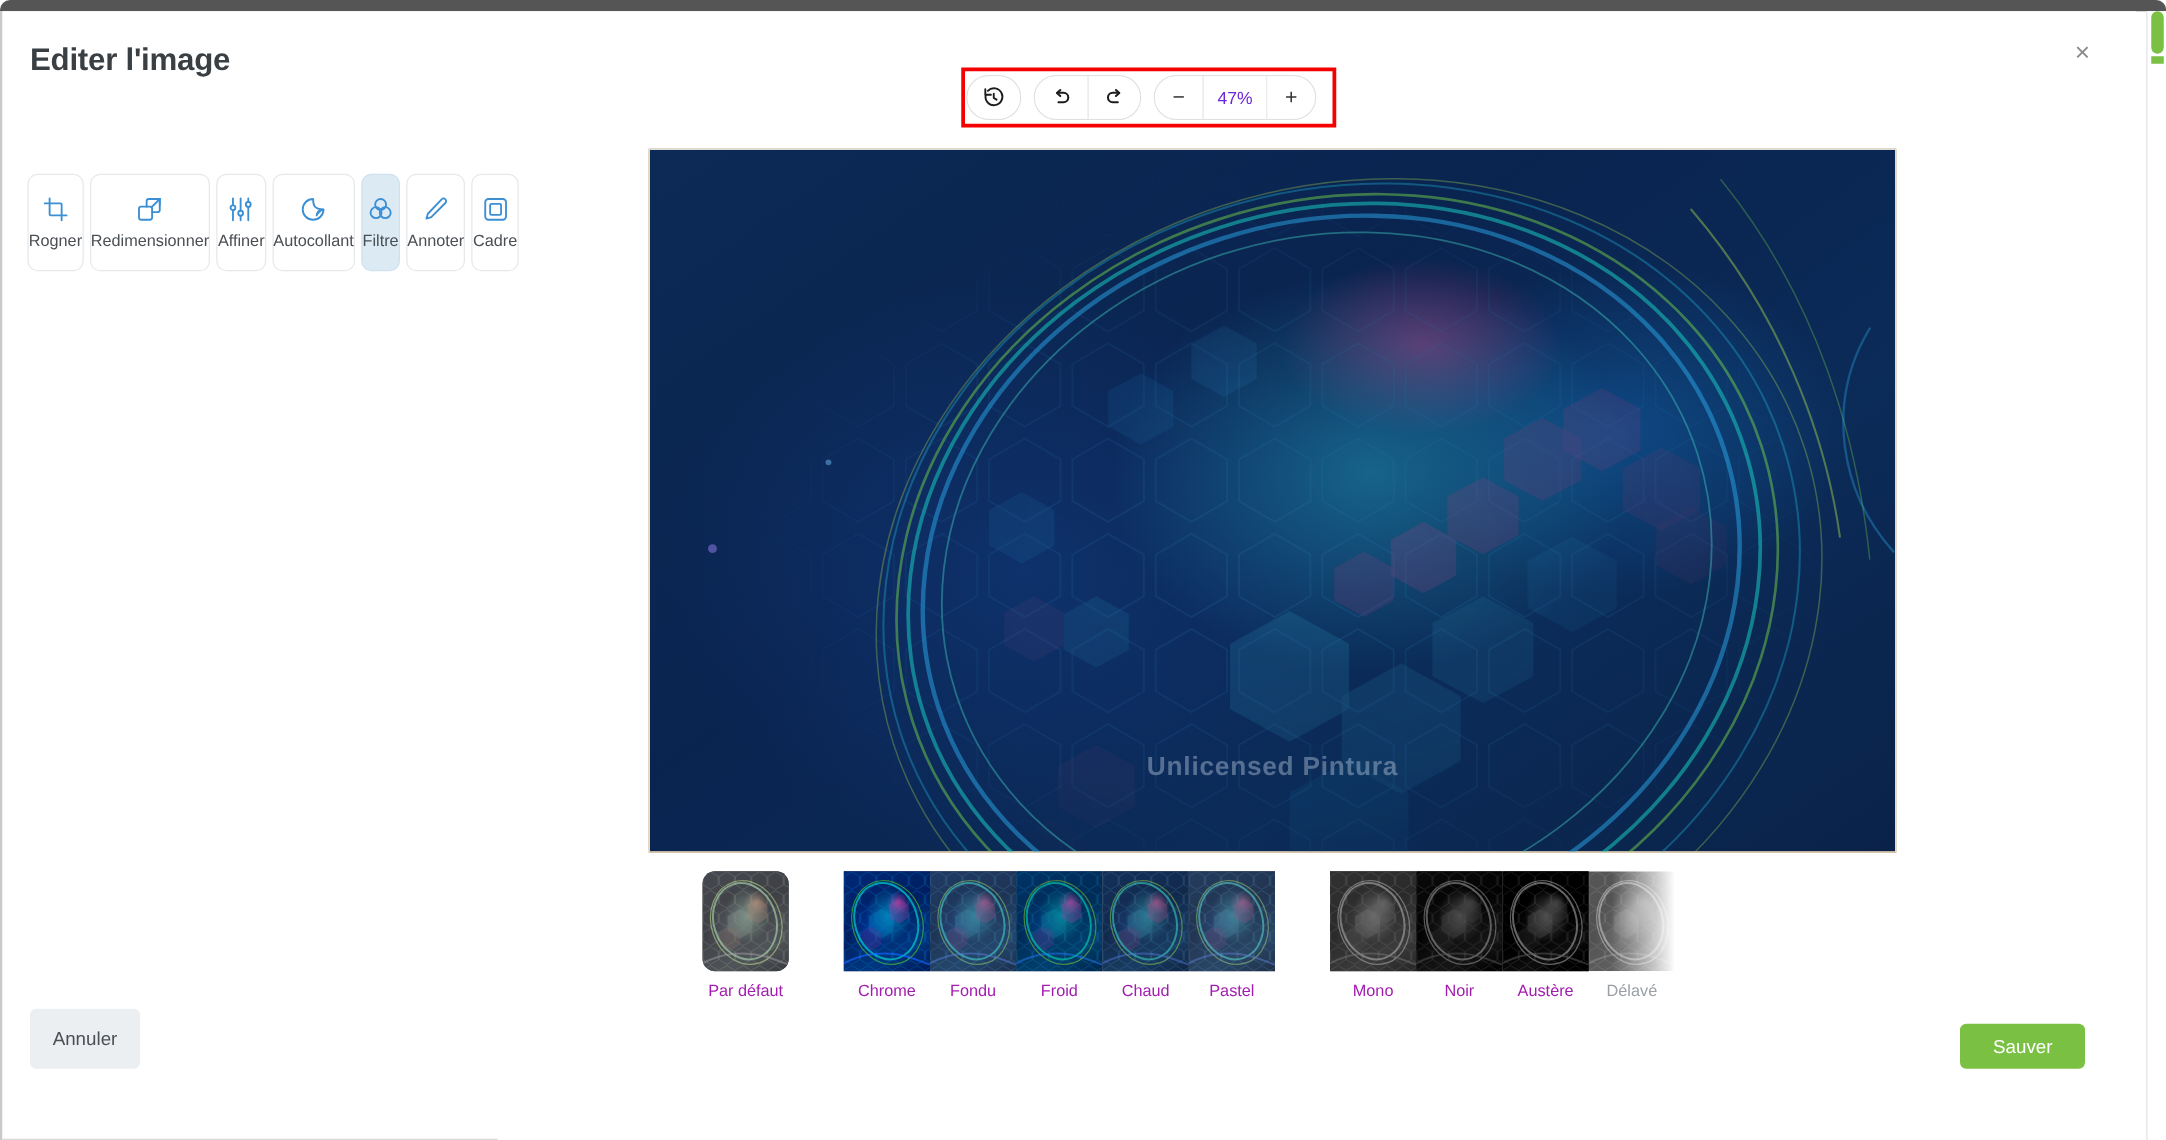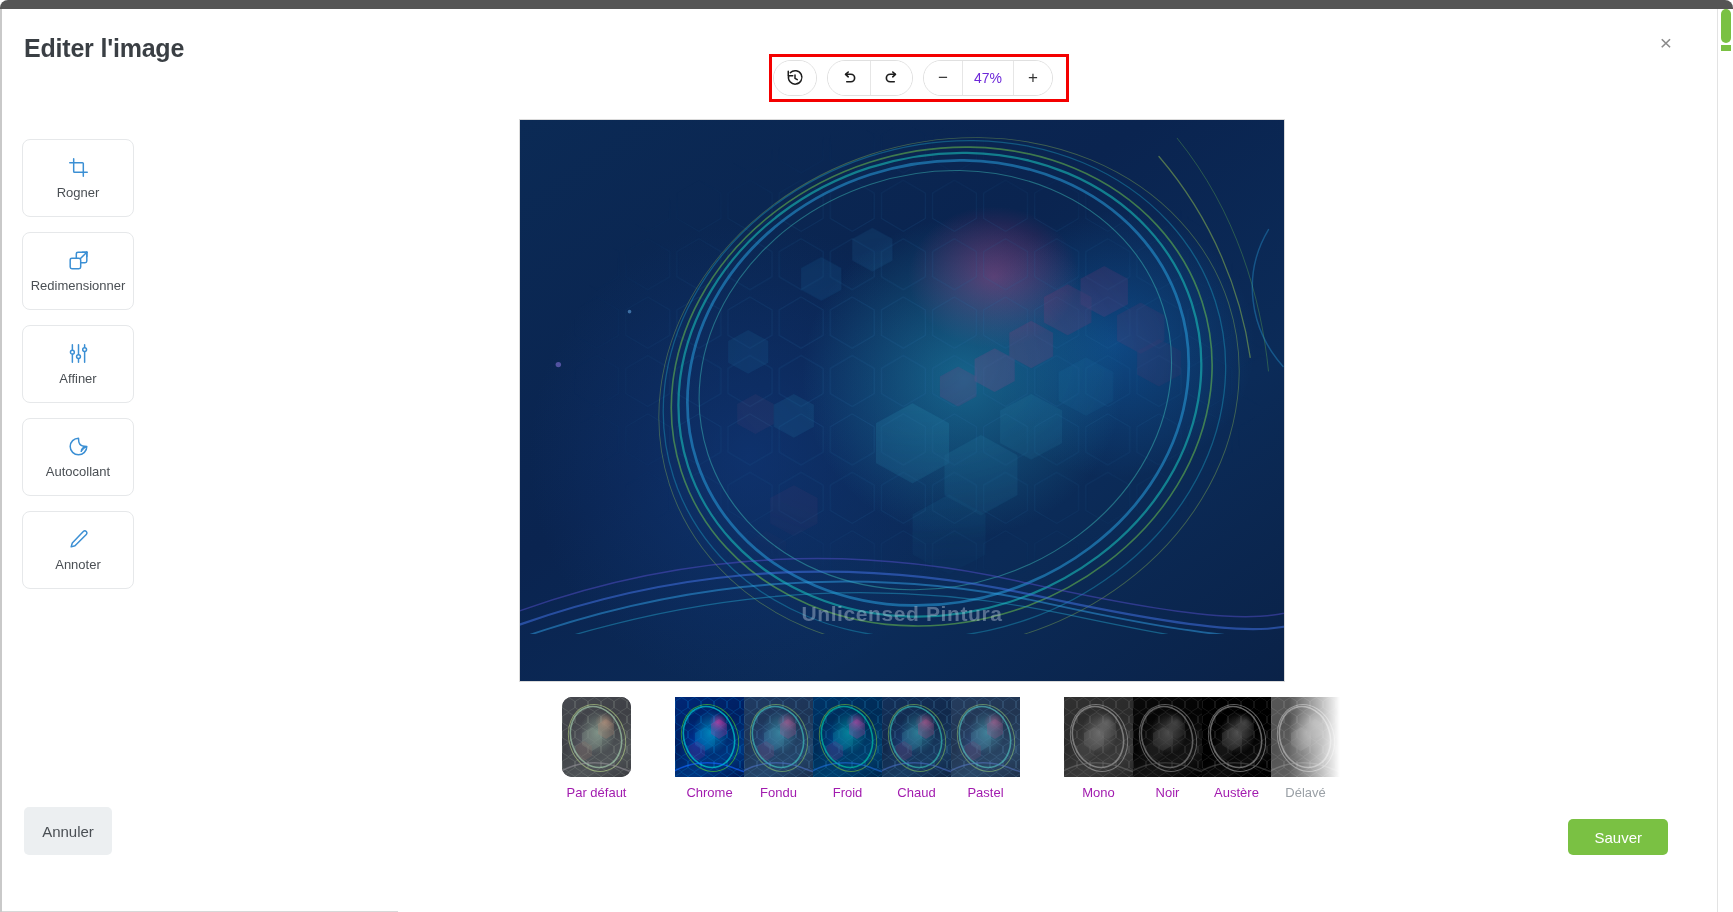--- a/index.html
+++ b/index.html
@@ -129,22 +129,22 @@
     background: #fff;
     cursor: default;
   }
 
   
   .tool-rail {
     position: absolute;
     top: 130px; left: 20px;
     width: 112px;
     display: flex;
-    flex-direction: column;
-    gap: 15px;
+    flex-direction: row;
+    gap: 5px;
   }
   .rail-item {
     width: 112px; height: 78px;
     border: 1px solid #e6e8ea;
     border-radius: 8px;
     background: #ffffff;
     display: flex;
     flex-direction: column;
     align-items: center;
     justify-content: center;
@@ -159,21 +159,21 @@
   .rail-label {
     font-size: 13px;
     color: #4a4f54;
     white-space: nowrap;
   }
 
   
   .canvas-wrap {
     position: absolute;
     top: 110px; left: 517px;
-    width: 766px; height: 563px;
+    width: 998px; height: 563px;
     border: 1px solid #dadada;
     overflow: hidden;
     background: #a16207;
   }
   .canvas-img {
     position: absolute; inset: 0;
     background:
       radial-gradient(ellipse 34% 46% at 58% 46%, rgba(32,150,185,0.55) 0%, rgba(32,150,185,0) 62%),
       radial-gradient(ellipse 16% 18% at 62% 28%, rgba(178,52,120,0.55) 0%, rgba(178,52,120,0) 70%),
       radial-gradient(ellipse 26% 34% at 78% 40%, rgba(20,120,200,0.40) 0%, rgba(20,120,200,0) 70%),
@@ -381,30 +381,49 @@
         <span class="rail-icon">
           <svg width="21" height="21" viewBox="0 0 24 24" fill="none" stroke="currentColor" stroke-width="1.7" stroke-linejoin="round">
             <path d="M21.5 12a9.5 9.5 0 1 1-9.5-9.5c0 5 .5 9.5 9.5 9.5z"></path>
             <path d="M21.5 12c-4 0-6.5 2-6.5 6.2" fill="currentColor" opacity="0.85" stroke="none"></path>
             <path d="M21.4 12.2c-3.8.2-6.2 2.3-6.3 6.1"></path>
           </svg>
         </span>
         <span class="rail-label">Autocollant</span>
       </div>
 
+      <div class="rail-item is-active">
+        <span class="rail-icon">
+          <svg width="21" height="21" viewBox="0 0 24 24" fill="none" stroke="currentColor" stroke-width="1.7">
+            <circle cx="12" cy="7.5" r="5"></circle>
+            <circle cx="7.8" cy="15" r="5"></circle>
+            <circle cx="16.2" cy="15" r="5"></circle>
+          </svg>
+        </span>
+        <span class="rail-label">Filtre</span>
+      </div>
 
       <div class="rail-item">
         <span class="rail-icon">
           <svg width="21" height="21" viewBox="0 0 24 24" fill="none" stroke="currentColor" stroke-width="1.7" stroke-linecap="round" stroke-linejoin="round">
             <path d="M17.5 2.8a2.4 2.4 0 0 1 3.4 3.4L8 19.1l-4.4 1.3 1.3-4.4z"></path>
           </svg>
         </span>
         <span class="rail-label">Annoter</span>
       </div>
 
+      <div class="rail-item">
+        <span class="rail-icon">
+          <svg width="21" height="21" viewBox="0 0 24 24" fill="none" stroke="currentColor" stroke-width="1.7">
+            <rect x="2.5" y="2.5" width="19" height="19" rx="3"></rect>
+            <rect x="7" y="7" width="10" height="10" rx="1.2"></rect>
+          </svg>
+        </span>
+        <span class="rail-label">Cadre</span>
+      </div>
     </div>
 
     <div class="canvas-wrap">
       <div class="canvas-img"></div>
 
       <svg class="hex-layer" viewBox="0 0 837 563" preserveAspectRatio="none">
         <defs>
           <pattern id="hexp" width="56" height="64" patternUnits="userSpaceOnUse">
             <polygon points="28,2 52,16 52,44 28,58 4,44 4,16" fill="none" stroke="#2a6fa8" stroke-width="1.1" opacity="0.5"></polygon>
           </pattern>

